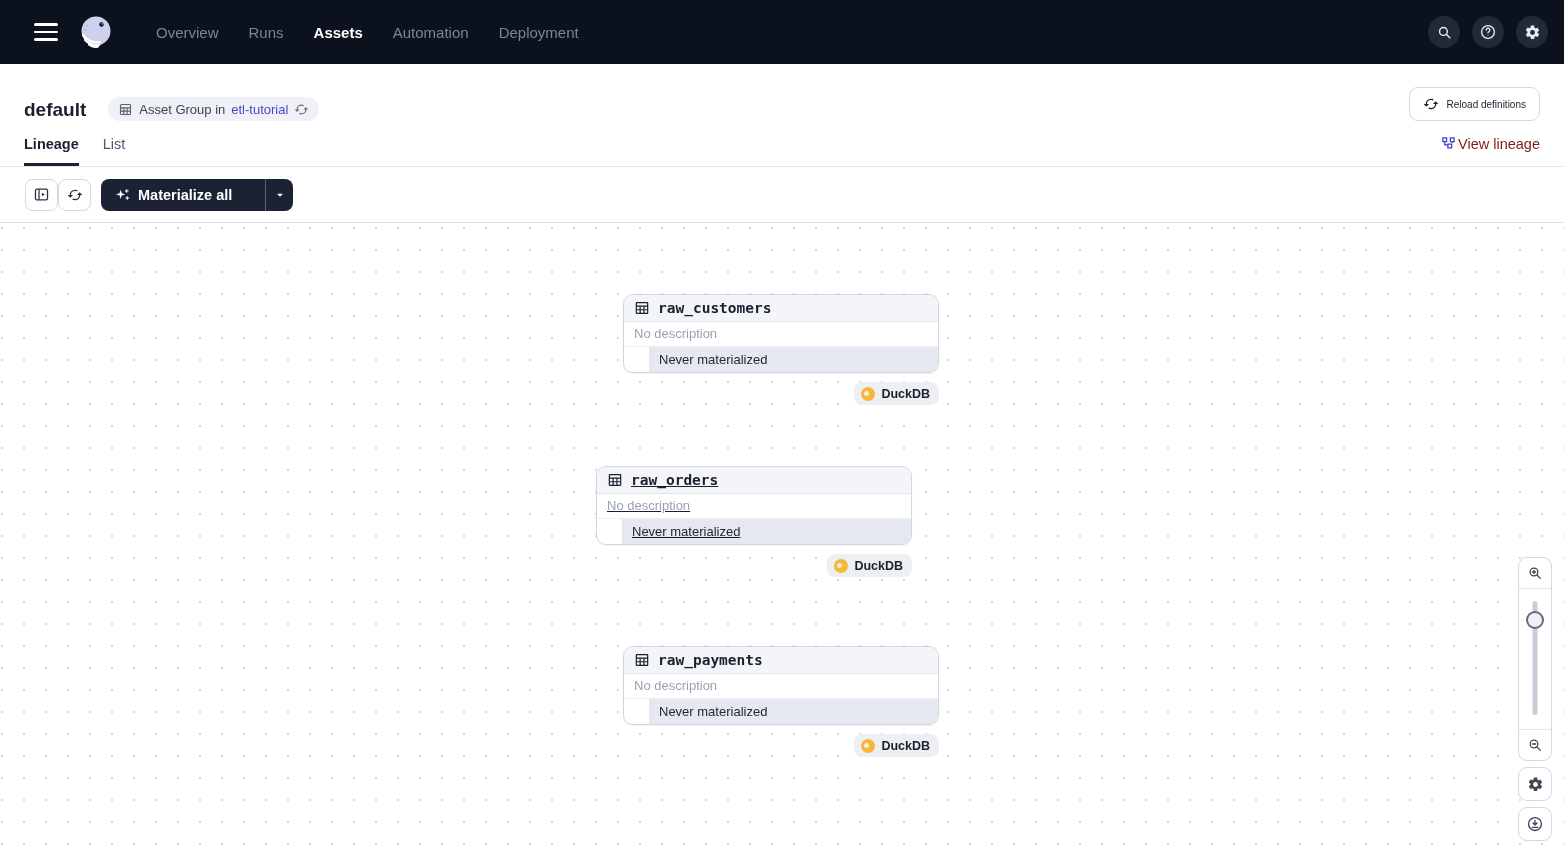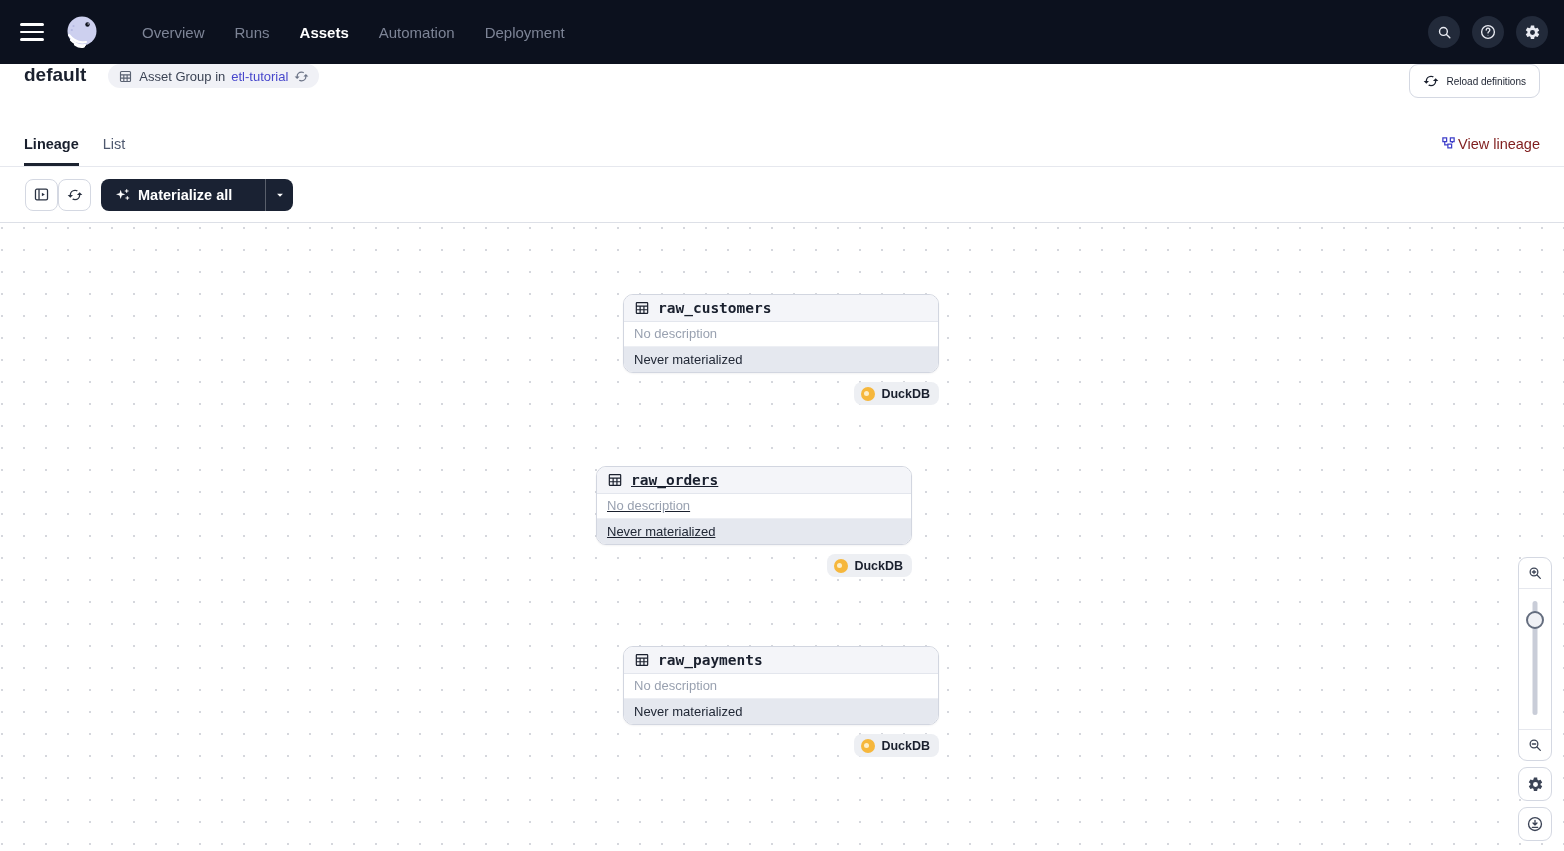--- a/index.html
+++ b/index.html
@@ -1,33 +1,33 @@
 <!DOCTYPE html>
 <html><head>
 <meta charset="utf-8">
 <style>
   * { margin:0; padding:0; box-sizing:border-box; }
   html,body { width:1564px; height:851px; overflow:hidden; background:#fff;
     font-family:"Liberation Sans", sans-serif; color:#1a202e; }
   svg { display:block; }
 
   
-  .topnav { height:64px; background:#0c111e; display:flex; align-items:center; padding:0 16px 0 20px; }
+  .topnav { height:64px; background:#0c111e; display:flex; align-items:center; padding:0 16px 0 34px; }
   .hamburger { width:24px; display:flex; flex-direction:column; gap:5px; cursor:pointer; }
   .hamburger span { display:block; height:2.5px; background:#fff; border-radius:2px; }
   .logo { margin-left:20px; width:36px; height:36px; cursor:pointer; }
   .navlinks { display:flex; align-items:center; gap:30px; margin-left:42px; }
   .navlink { font-size:15px; font-weight:500; color:#7d8496; text-decoration:none; cursor:pointer; }
   .navlink.active { color:#ffffff; font-weight:700; }
   .nav-right { margin-left:auto; display:flex; align-items:center; gap:12px; }
   .nav-iconbtn { width:32px; height:32px; border-radius:50%; background:#222a3a; display:flex;
     align-items:center; justify-content:center; color:#e9ebf2; cursor:pointer; }
 
   
-  .header { height:57px; display:flex; align-items:flex-start; padding:0 24px; background:#fff; }
+  .header { height:57px; display:flex; align-items:flex-end; padding:0 24px; background:#fff; }
   .page-title { font-size:19px; font-weight:700; color:#1a202e; }
   .group-badge { margin-left:22px; height:24px; background:#f0f1f6; border-radius:12px;
     display:flex; align-items:center; gap:6px; padding:0 10px; font-size:13px; color:#3b4354; }
   .group-badge .glink { color:#4747cc; text-decoration:none; cursor:pointer; }
   .btn-outline { margin-left:auto; height:34px; background:#fff; border:1px solid #d4d8e2;
     border-radius:9px; display:flex; align-items:center; gap:8px; padding:4px 13px;
     font-size:10px; font-weight:500; color:#1a202e; cursor:pointer; }
 
   
   .tabsrow { height:46px; display:flex; align-items:stretch; padding:0 24px; border-bottom:1px solid #e6e8ee; }
@@ -58,21 +58,21 @@
     background-image:radial-gradient(circle, #d5d7dd 1.4px, transparent 1.5px);
     background-size:22px 22px; background-position:13px 16px; }
 
   .node-wrap { position:absolute; width:316px; }
   .asset-node { border:1px solid #d2d6e0; border-radius:10px; background:#fff; overflow:hidden;
     box-shadow:0 1px 2px rgba(20,25,40,.05); cursor:pointer; }
   .an-header { display:flex; align-items:center; gap:8px; padding:5px 10px; background:#f4f5f9;
     border-bottom:1px solid #e3e6ed; color:#1a202e; }
   .an-name { font-family:"DejaVu Sans Mono", monospace; font-size:14.5px; font-weight:700; }
   .an-desc { padding:4px 10px 5px; font-size:13px; color:#99a1b0; border-bottom:1px solid #edeff4; }
-  .an-status { padding:5px 10px; background:#e5e8ef; font-size:13px; color:#212836; }
+  .an-status { padding:5px 10px; background:#e5e8ef; font-size:13px; color:#212836;margin-left:25px; }
   .duck-badge { position:absolute; right:0; top:88px; height:23px; display:flex; align-items:center;
     gap:6px; background:#edeff3; border-radius:8px; padding:0 9px 0 7px; font-size:12.5px;
     font-weight:700; color:#1a202e; cursor:default; }
   .duck-icon { width:14px; height:14px; border-radius:50%; background:#f6b73c; position:relative; flex:none; }
   .duck-icon::after { content:""; position:absolute; width:5px; height:5px; border-radius:50%;
     background:#fdeec9; left:2.5px; top:4.5px; }
 
   
   .zoom-group { position:absolute; right:12px; top:334px; width:34px; background:#fff;
     border:1px solid #d4d8e2; border-radius:9px; display:flex; flex-direction:column; align-items:center; }

